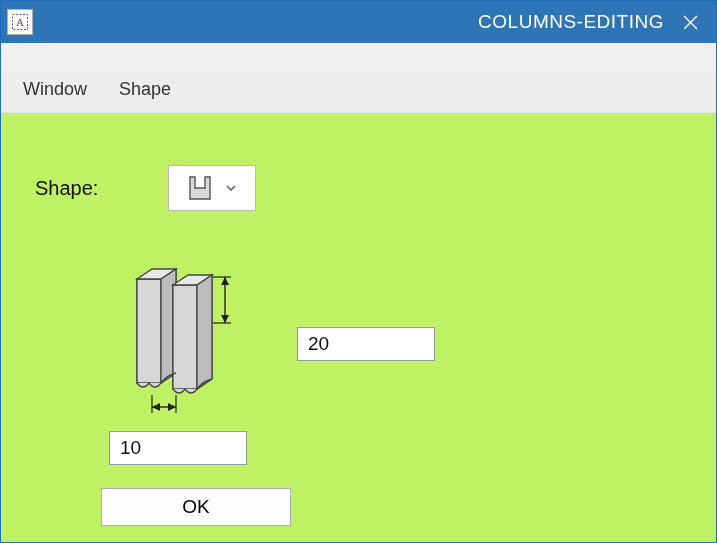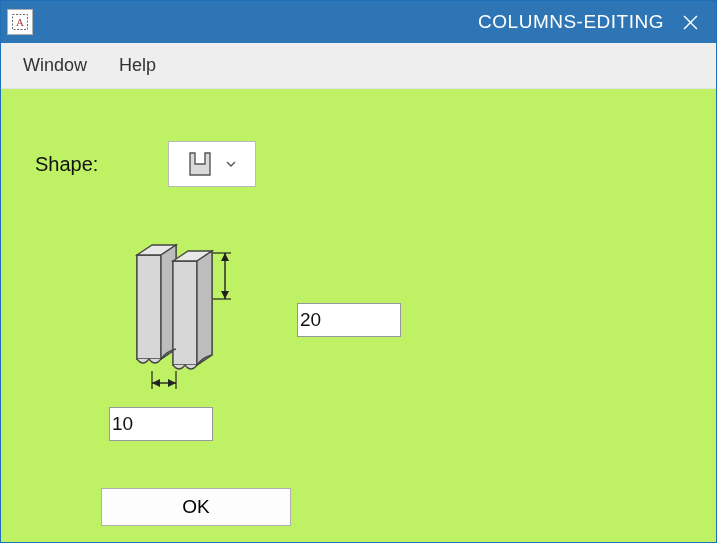--- a/index.html
+++ b/index.html
@@ -56,20 +56,21 @@
   .menubar {
     height: 46px;
     background: #eeeeee;
     border-bottom: 1px solid #e4e4e4;
     display: flex;
     align-items: center;
     padding: 0 22px;
     gap: 32px;
     color: #333;
     font-size: 18px;
+    margin-top: 24px;
   }
   .menubar .item { cursor: default; }
   .client {
     flex: 1;
     background: #bef264;
     position: relative;
     padding: 0;
   }
   .row-shape {
     position: absolute;
@@ -91,22 +92,22 @@
     justify-content: center;
     gap: 12px;
     cursor: pointer;
   }
   .input-box {
     background: #fff;
     border: 1px solid #999;
     height: 34px;
     font-size: 19px;
     color: #111;
-    padding: 0 2px;
-    width: 104px;
+    padding: 0 10px;
+    width: 138px;
     outline: none;
   }
   .input-h {
     position: absolute;
     left: 296px;
     top: 214px;
   }
   .input-w {
     position: absolute;
     left: 108px;
@@ -149,21 +150,21 @@
     <div class="close">
       <svg width="15" height="15" viewBox="0 0 14 14">
         <line x1="1" y1="1" x2="13" y2="13"></line>
         <line x1="13" y1="1" x2="1" y2="13"></line>
       </svg>
     </div>
   </div>
 
   <div class="menubar">
     <div class="item">Window</div>
-    <div class="item">Help</div>
+    <div class="item">Shape</div>
   </div>
 
   <div class="client">
 
     <div class="row-shape">
       <span>Shape:</span>
       <div class="shape-select">
         <svg width="26" height="28" viewBox="0 0 26 28">
           <path d="M3 3 L3 25 L23 25 L23 3 L18 3 L18 14 L8 14 L8 3 Z" fill="#d9d9d9" stroke="#555" stroke-width="1.4"></path>
         </svg>

